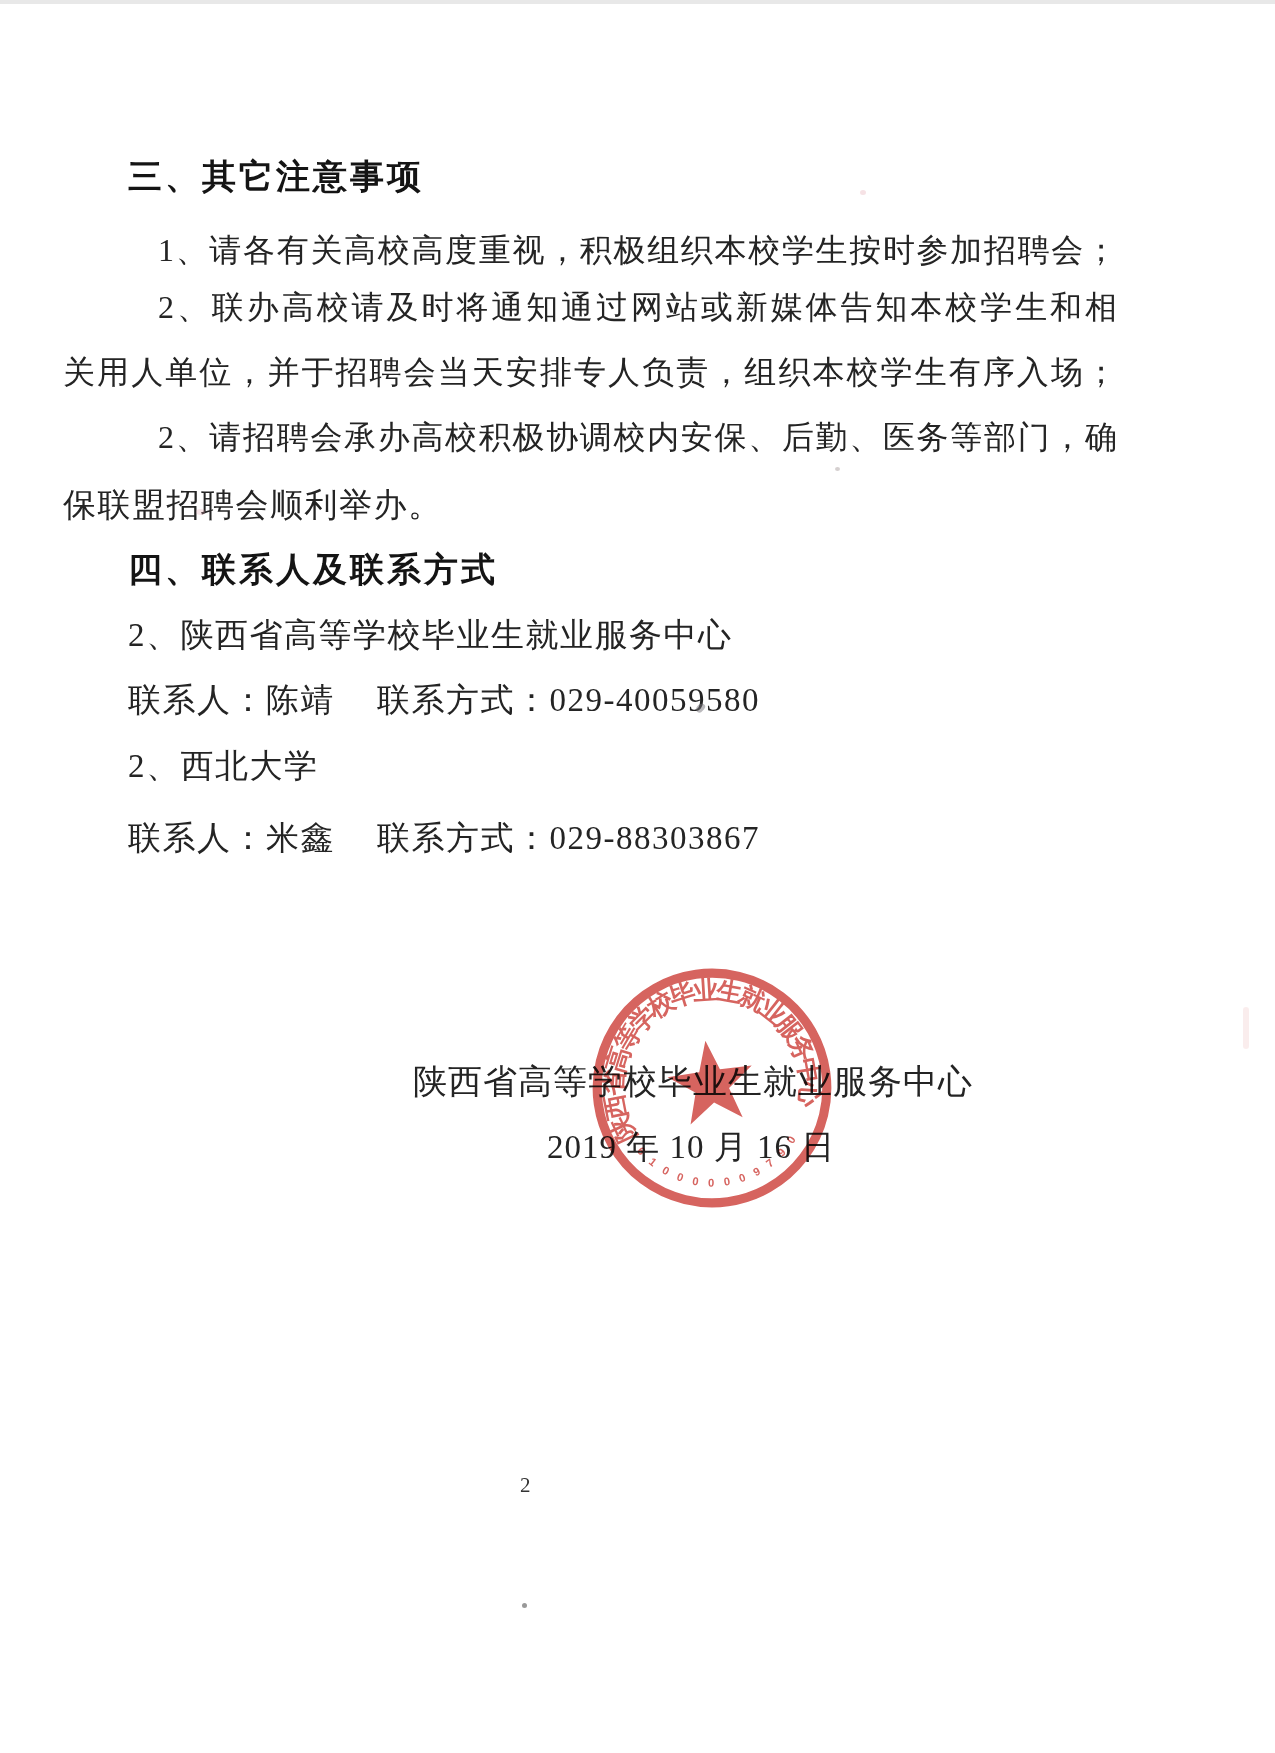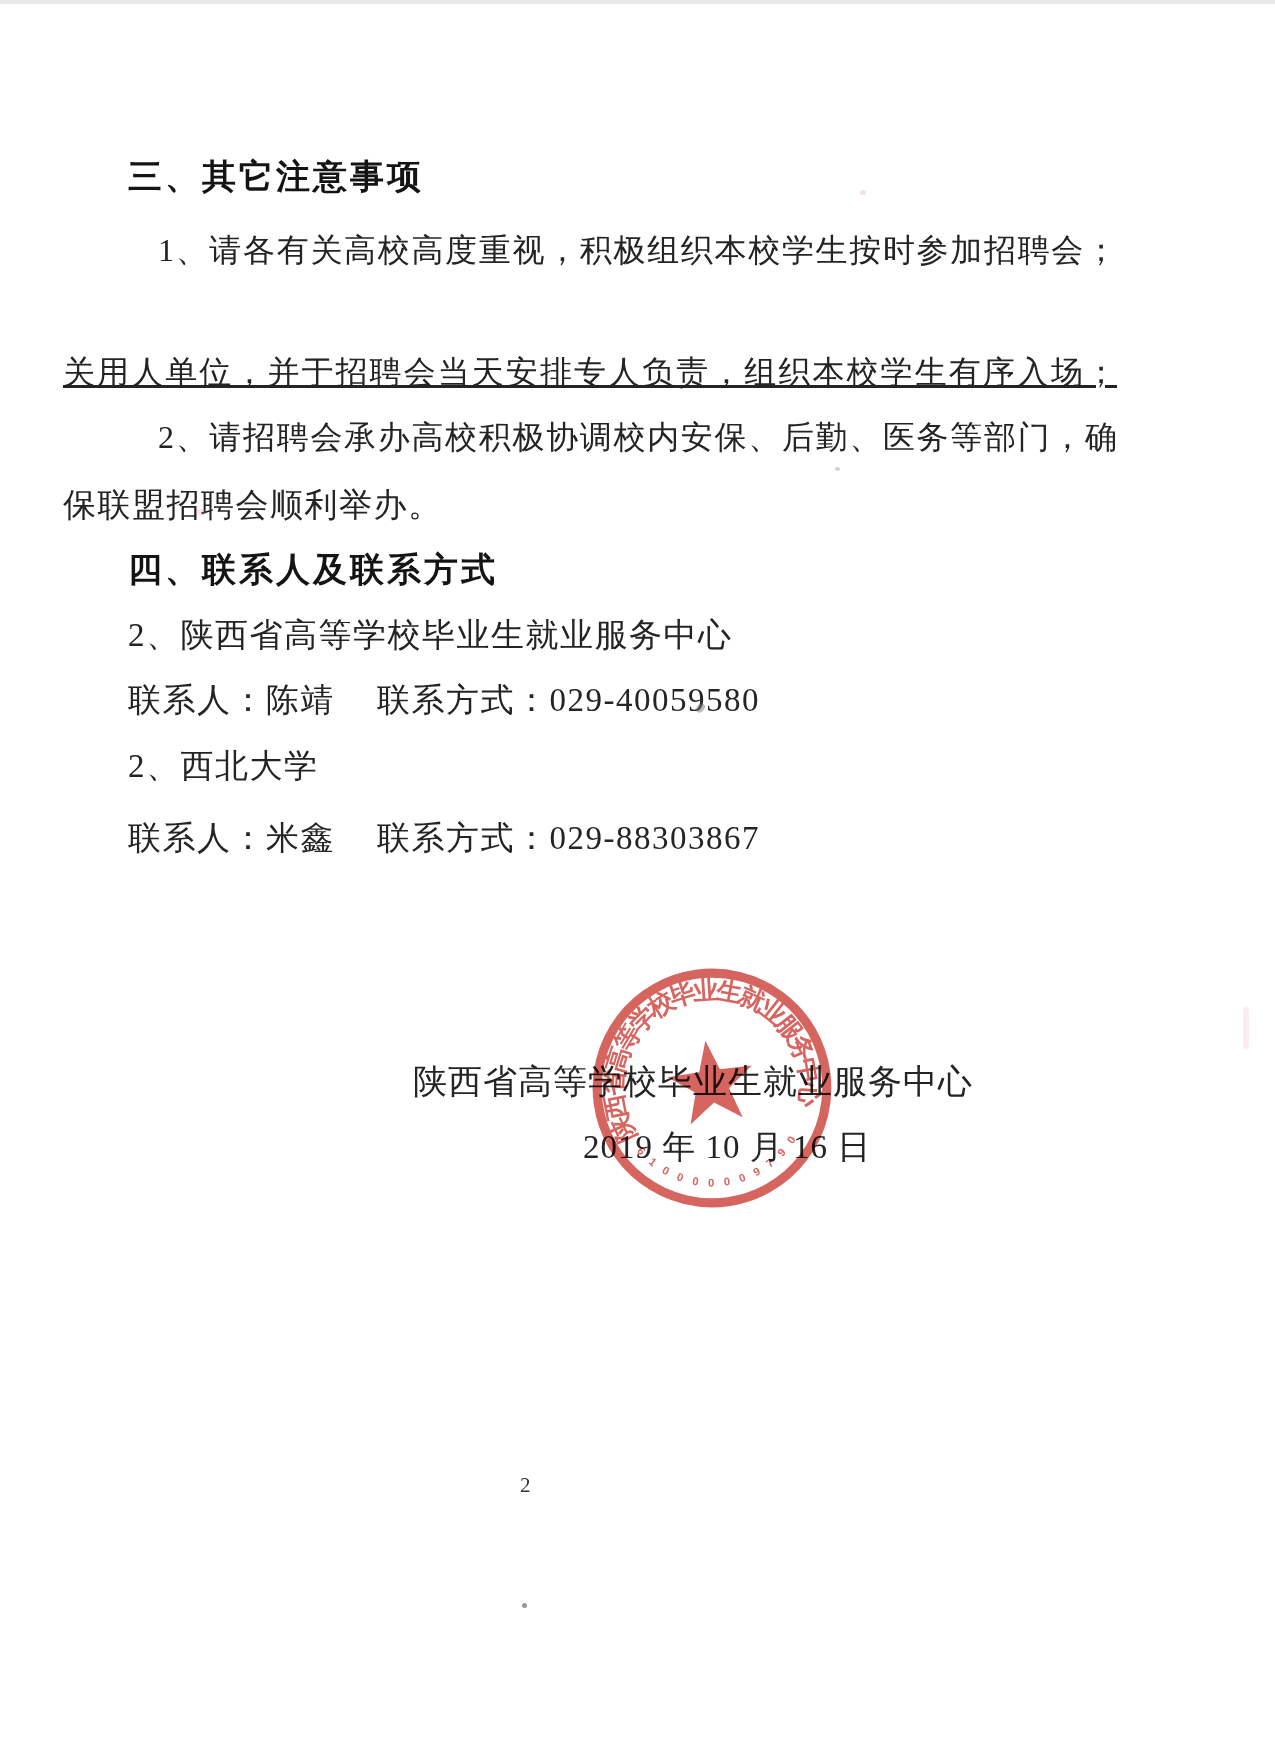--- a/index.html
+++ b/index.html
@@ -29,31 +29,31 @@
   }
   .heading {
     font-weight:bold;
     font-size:34px;
     color:#141414;
     letter-spacing:3px;
   }
   #h3   { left:128px; top:152px; }
   #s3l1 { left:158px; top:226px; width:959px; }
   #s3l2 { left:158px; top:283px; width:959px; }
-  #s3l3 { left:63px;  top:348px; width:1054px;text-decoration:underline; }
+  #s3l3 { left:63px;  top:348px; width:1054px; }
   #s3l4 { left:158px; top:413px; width:959px; }
   #s3l5 { left:63px;  top:481px; }
   #h4   { left:128px; top:545px; }
   #s4i1 { left:128px; top:611px; }
   #s4c1 { left:128px; top:676px; }
   #s4i2 { left:128px; top:742px; }
   #s4c2 { left:128px; top:814px; }
   .phone-label { margin-left:42px; }
   #sig  { left:413px; top:1057px; font-size:34px; letter-spacing:1px; }
-  #date { left:583px; top:1123px; letter-spacing:1px; }
+  #date { left:547px; top:1123px; letter-spacing:1px; }
   #pagenum { left:520px; top:1468px; font-size:21px; letter-spacing:0; color:#333; }
 
   .stamp {
     position:absolute;
     left:585px; top:957px;
     width:254px; height:254px;
     transform:rotate(-8deg);
     mix-blend-mode:multiply;
     opacity:0.85;
   }
@@ -68,20 +68,21 @@
   #sp6 { left:860px; top:186px; width:6px; height:5px; background:rgba(226,160,170,.3); }
 </style>
 </head>
 <body>
 
 <div class="page">
 
   <div class="line heading" id="h3">三、其它注意事项</div>
 
   <div class="line fill" id="s3l1">1、请各有关高校高度重视，积极组织本校学生按时参加招聘会；</div>
+  <div class="line fill" id="s3l2">2、联办高校请及时将通知通过网站或新媒体告知本校学生和相</div>
   <div class="line fill" id="s3l3">关用人单位，并于招聘会当天安排专人负责，组织本校学生有序入场；</div>
   <div class="line fill" id="s3l4">2、请招聘会承办高校积极协调校内安保、后勤、医务等部门，确</div>
   <div class="line" id="s3l5">保联盟招聘会顺利举办。</div>
 
   <div class="line heading" id="h4">四、联系人及联系方式</div>
 
   <div class="line" id="s4i1">2、陕西省高等学校毕业生就业服务中心</div>
 
   <div class="line" id="s4c1">
     <span>联系人：</span><span>陈靖</span><span class="phone-label">联系方式：</span><span>029-40059580</span>

